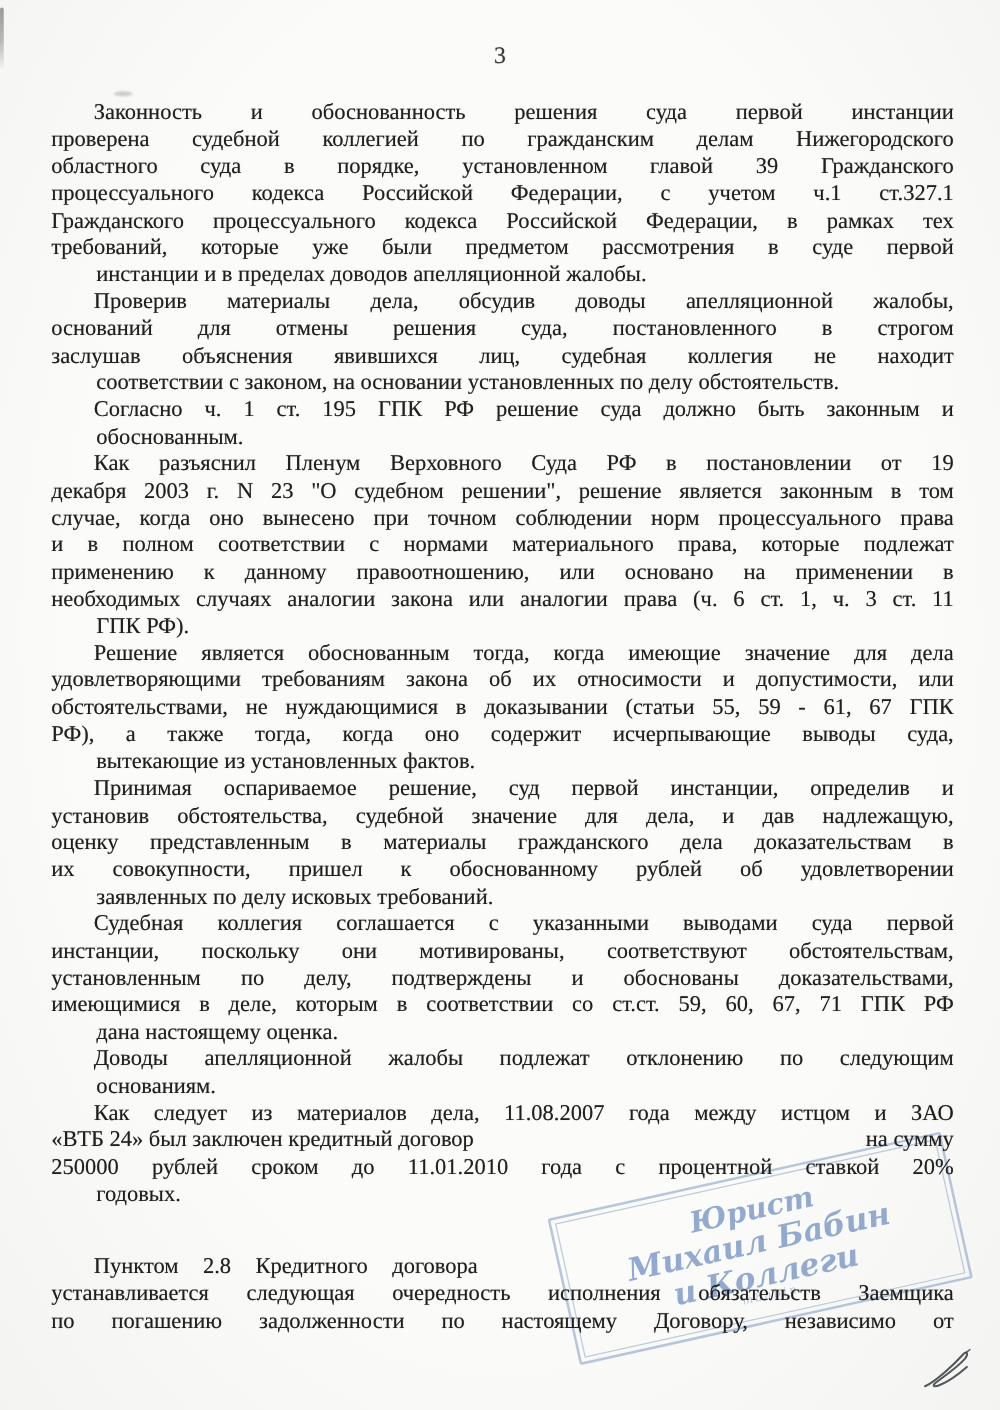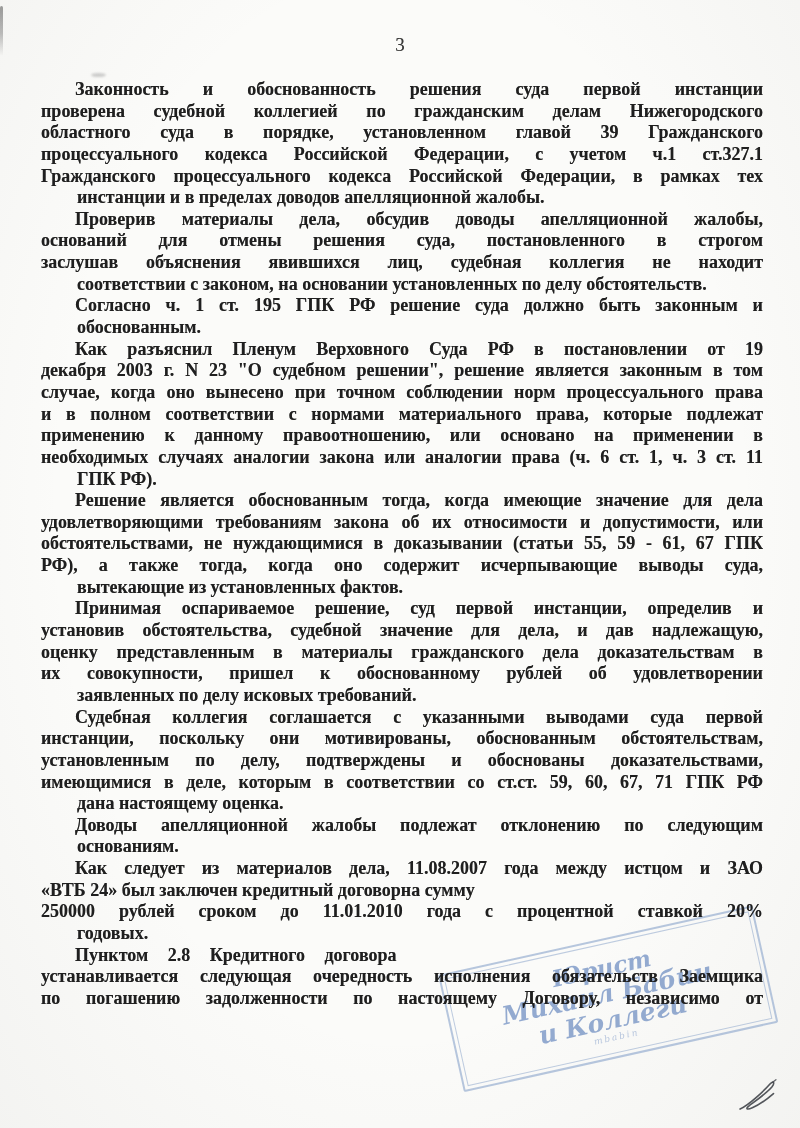--- a/index.html
+++ b/index.html
@@ -23,26 +23,26 @@
   }
   .doc-body{
     position:absolute;top:79px;left:41px;width:722px;
     font-size:18px;
     text-shadow:0 0 .6px rgba(35,35,35,.55);
     z-index:2;
   }
   .line{
     height:21.65px;line-height:21.65px;
     text-align:justify;text-align-last:justify;
-    overflow:hidden;white-space:normal;font-weight:bold;
+    overflow:hidden;white-space:normal;
   }
   .line.indent{text-indent:34px;}
   .line.last{text-align:left;text-align-last:left;margin-left:36px;}
-  .line.split{display:flex;text-align:left;text-align-last:left;}
-  .line.spread{text-align:center;text-align-last:left;word-spacing:15px;}
+  .line.split{display:flex;justify-content:space-between;text-align:left;text-align-last:left;}
+  .line.spread{text-align:center;text-align-last:left;word-spacing:15px;margin-top:36px;}
   
   .stamp{
     position:absolute;left:438px;top:975px;width:318px;height:116px;
     transform:rotate(-12.5deg);transform-origin:0 0;
     border:2px solid rgba(139,164,203,.62);border-radius:2px;
     z-index:1;
   }
   .stamp-inner{
     position:absolute;inset:3px;
     border:1.5px solid rgba(139,164,203,.55);
@@ -77,20 +77,21 @@
   <div class="artifact-smudge"></div>
 
   <div class="page-number">3</div>
 
   <div class="doc-body">
       <div class="line indent">Законность и обоснованность решения суда первой инстанции</div>
       <div class="line">проверена судебной коллегией по гражданским делам Нижегородского</div>
       <div class="line">областного суда в порядке, установленном главой 39 Гражданского</div>
       <div class="line">процессуального кодекса Российской Федерации, с учетом ч.1 ст.327.1</div>
       <div class="line">Гражданского процессуального кодекса Российской Федерации, в рамках тех</div>
+      <div class="line">требований, которые уже были предметом рассмотрения в суде первой</div>
       <div class="line last">инстанции и в пределах доводов апелляционной жалобы.</div>
       <div class="line indent">Проверив материалы дела, обсудив доводы апелляционной жалобы,</div>
       <div class="line">оснований для отмены решения суда, постановленного в строгом</div>
       <div class="line">заслушав объяснения явившихся лиц, судебная коллегия не находит</div>
       <div class="line last">соответствии с законом, на основании установленных по делу обстоятельств.</div>
       <div class="line indent">Согласно ч. 1 ст. 195 ГПК РФ решение суда должно быть законным и</div>
       <div class="line last">обоснованным.</div>
       <div class="line indent">Как разъяснил Пленум Верховного Суда РФ в постановлении от 19</div>
       <div class="line">декабря 2003 г. N 23 "О судебном решении", решение является законным в том</div>
       <div class="line">случае, когда оно вынесено при точном соблюдении норм процессуального права</div>
@@ -102,21 +103,21 @@
       <div class="line">удовлетворяющими требованиям закона об их относимости и допустимости, или</div>
       <div class="line">обстоятельствами, не нуждающимися в доказывании (статьи 55, 59 - 61, 67 ГПК</div>
       <div class="line">РФ), а также тогда, когда оно содержит исчерпывающие выводы суда,</div>
       <div class="line last">вытекающие из установленных фактов.</div>
       <div class="line indent">Принимая оспариваемое решение, суд первой инстанции, определив и</div>
       <div class="line">установив обстоятельства, судебной значение для дела, и дав надлежащую,</div>
       <div class="line">оценку представленным в материалы гражданского дела доказательствам в</div>
       <div class="line">их совокупности, пришел к обоснованному рублей об удовлетворении</div>
       <div class="line last">заявленных по делу исковых требований.</div>
       <div class="line indent">Судебная коллегия соглашается с указанными выводами суда первой</div>
-      <div class="line">инстанции, поскольку они мотивированы, обоснованным обстоятельствам,</div>
+      <div class="line">инстанции, поскольку они мотивированы, соответствуют обстоятельствам,</div>
       <div class="line">установленным по делу, подтверждены и обоснованы доказательствами,</div>
       <div class="line">имеющимися в деле, которым в соответствии со ст.ст. 59, 60, 67, 71 ГПК РФ</div>
       <div class="line last">дана настоящему оценка.</div>
       <div class="line indent">Доводы апелляционной жалобы подлежат отклонению по следующим</div>
       <div class="line last">основаниям.</div>
       <div class="line indent">Как следует из материалов дела, 11.08.2007 года между истцом и ЗАО</div>
       <div class="line split">
         <span>«ВТБ 24» был заключен кредитный договор</span>
         <span>на сумму</span>
       </div>

